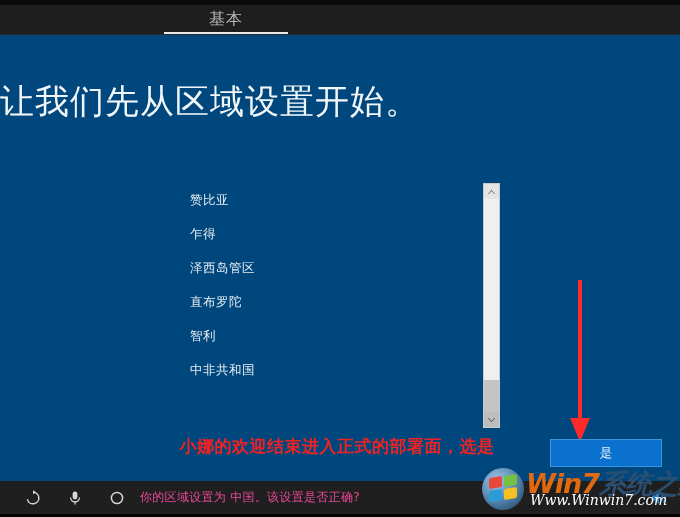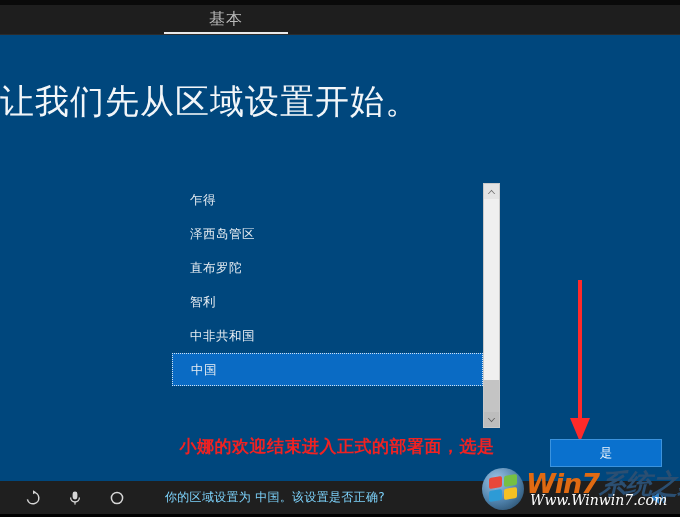--- a/index.html
+++ b/index.html
@@ -229,25 +229,25 @@
     display: flex;
     align-items: center;
     justify-content: center;
     cursor: default;
   }
   #tb-icon-replay { left: 24px; }
   #tb-icon-mic { left: 66px; }
   #tb-icon-circle { left: 108px; }
   #tb-prompt {
     position: absolute;
-    left: 165px;
+    left: 140px;
     top: 0;
     height: 33px;
     line-height: 33px;
-    color: #7dd3fc;
+    color: #ec4899;
     font-size: 12px;
     letter-spacing: 0.3px;
     white-space: nowrap;
   }
   #tb-speaker {
     position: absolute;
     right: 12px;
     top: 8px;
     width: 18px;
     height: 18px;
@@ -322,36 +322,36 @@
   <div id="topbar-hairline"></div>
 
   <div id="stage">
 
     <div id="heading">让我们先从区域设置开始。</div>
 
     <div id="listbox">
 
       <div id="list-items">
         <div class="list-item">
+          <span>赞比亚</span>
+        </div>
+        <div class="list-item">
           <span>乍得</span>
         </div>
         <div class="list-item">
           <span>泽西岛管区</span>
         </div>
         <div class="list-item">
           <span>直布罗陀</span>
         </div>
         <div class="list-item">
           <span>智利</span>
         </div>
         <div class="list-item">
           <span>中非共和国</span>
-        </div>
-        <div class="list-item selected">
-          <span>中国</span>
         </div>
       </div>
 
       <div id="scrollbar">
         <div id="sb-track"></div>
         <div class="sb-arrow" id="sb-arrow-up">
           <svg width="9" height="6" viewBox="0 0 9 6" aria-hidden="true">
             <path d="M4.5 0.8 L8.2 5 L7.3 5 L4.5 1.9 L1.7 5 L0.8 5 Z" fill="#6d6d6d"></path>
           </svg>
         </div>

